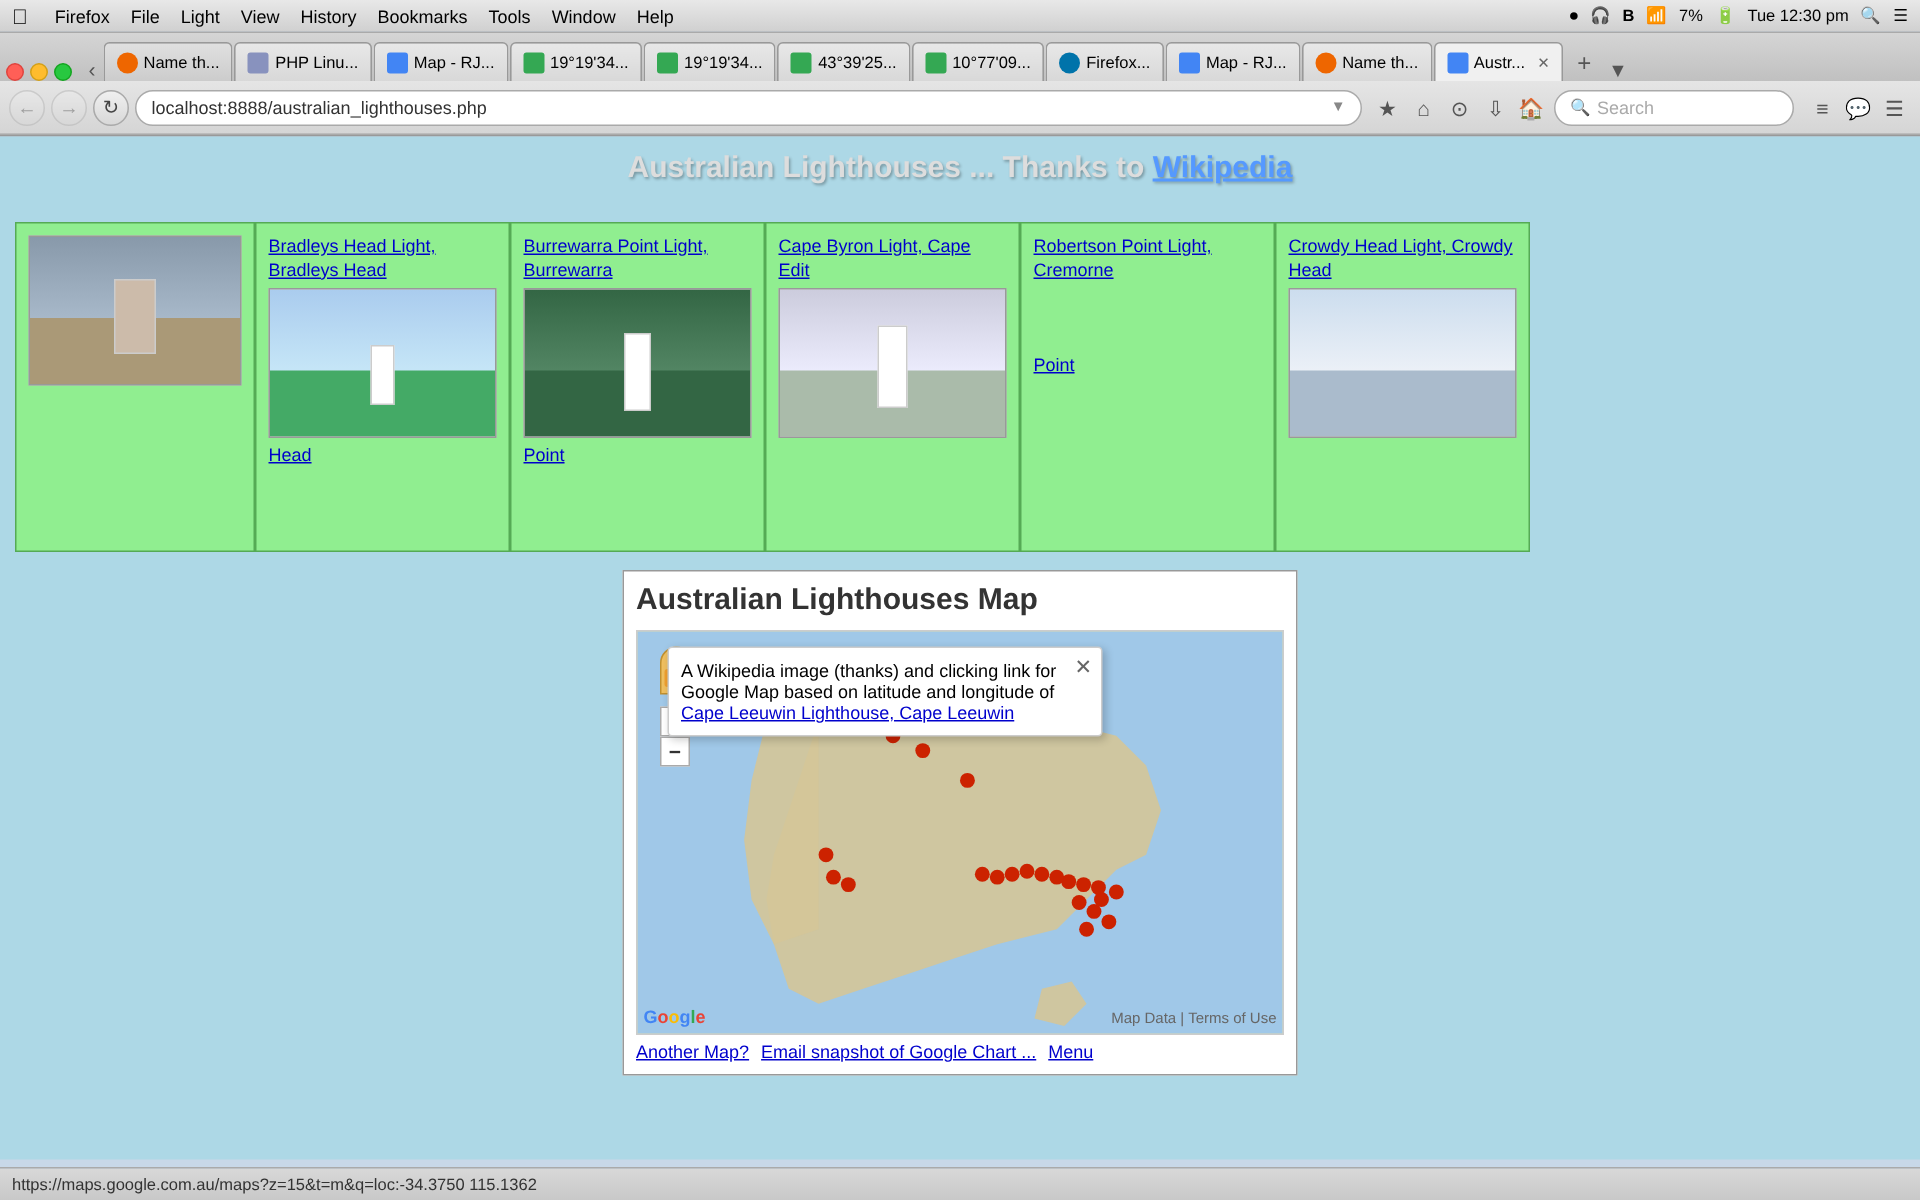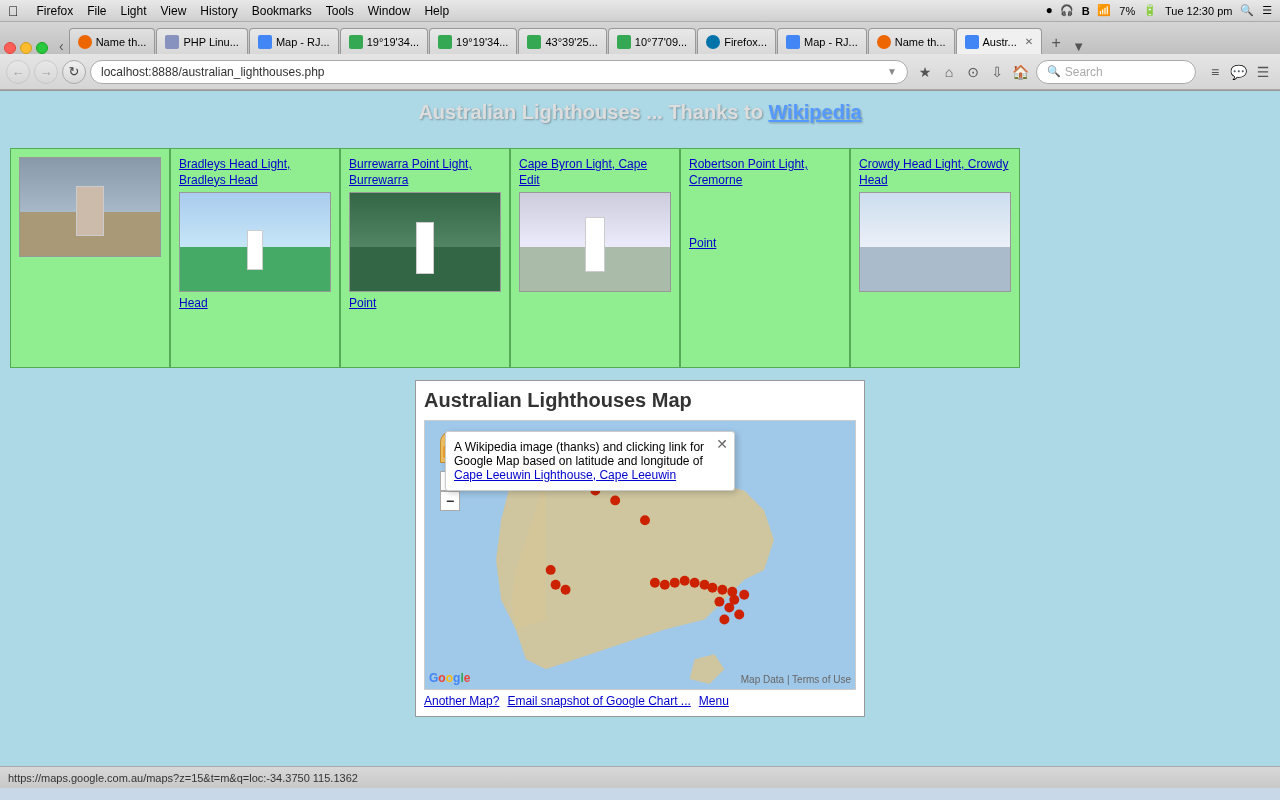--- a/index.html
+++ b/index.html
@@ -123,21 +123,21 @@
     .status-bar {
       height: 22px;
       background: linear-gradient(to bottom, #d8d8d8, #c8c8c8);
       border-top: 1px solid #aaa;
       display: flex;
       align-items: center;
       padding: 0 8px;
       font-size: 11px;
       color: #333;
       position: fixed;
-      bottom: 12px;
+      bottom: 0;
       width: 1280px;
     }
 
     
     .page-heading {
       text-align: center;
       font-size: 20px;
       font-weight: bold;
       color: #ddd;
       margin-bottom: 24px;

